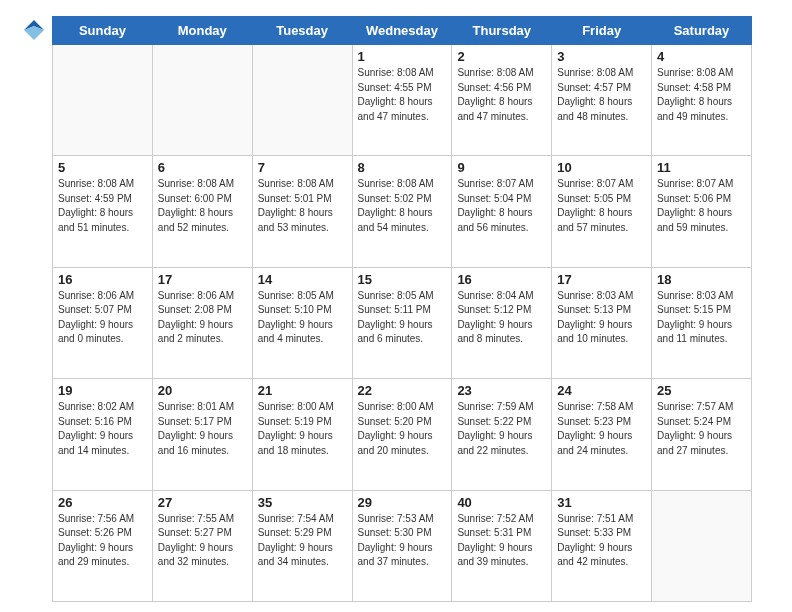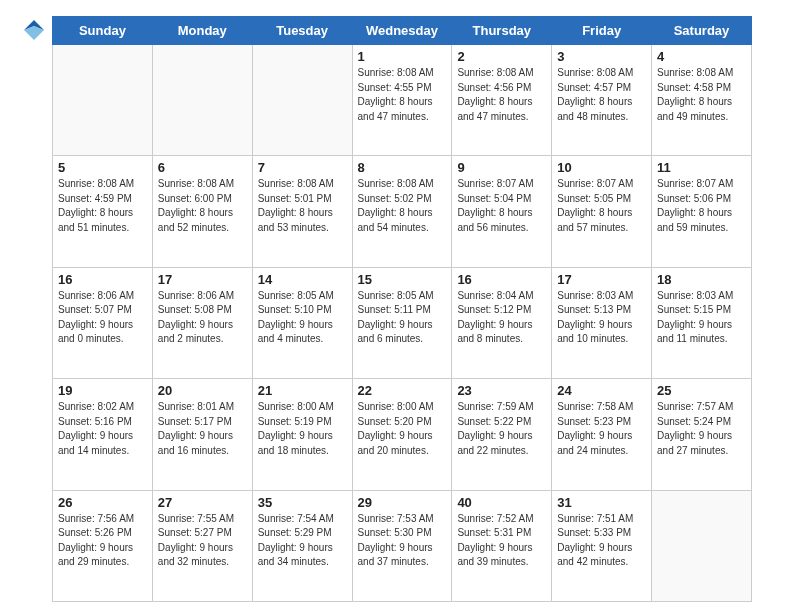--- a/index.html
+++ b/index.html
@@ -222,21 +222,21 @@
           <td>
             <span class="day-number">16</span>
             <div class="day-info">Sunrise: 8:06 AM
 Sunset: 5:07 PM
 Daylight: 9 hours
 and 0 minutes.</div>
           </td>
           <td>
             <span class="day-number">17</span>
             <div class="day-info">Sunrise: 8:06 AM
-Sunset: 5:08 PM
+Sunset: 2:08 PM
 Daylight: 9 hours
 and 2 minutes.</div>
           </td>
           <td>
             <span class="day-number">14</span>
             <div class="day-info">Sunrise: 8:05 AM
 Sunset: 5:10 PM
 Daylight: 9 hours
 and 4 minutes.</div>
           </td>

